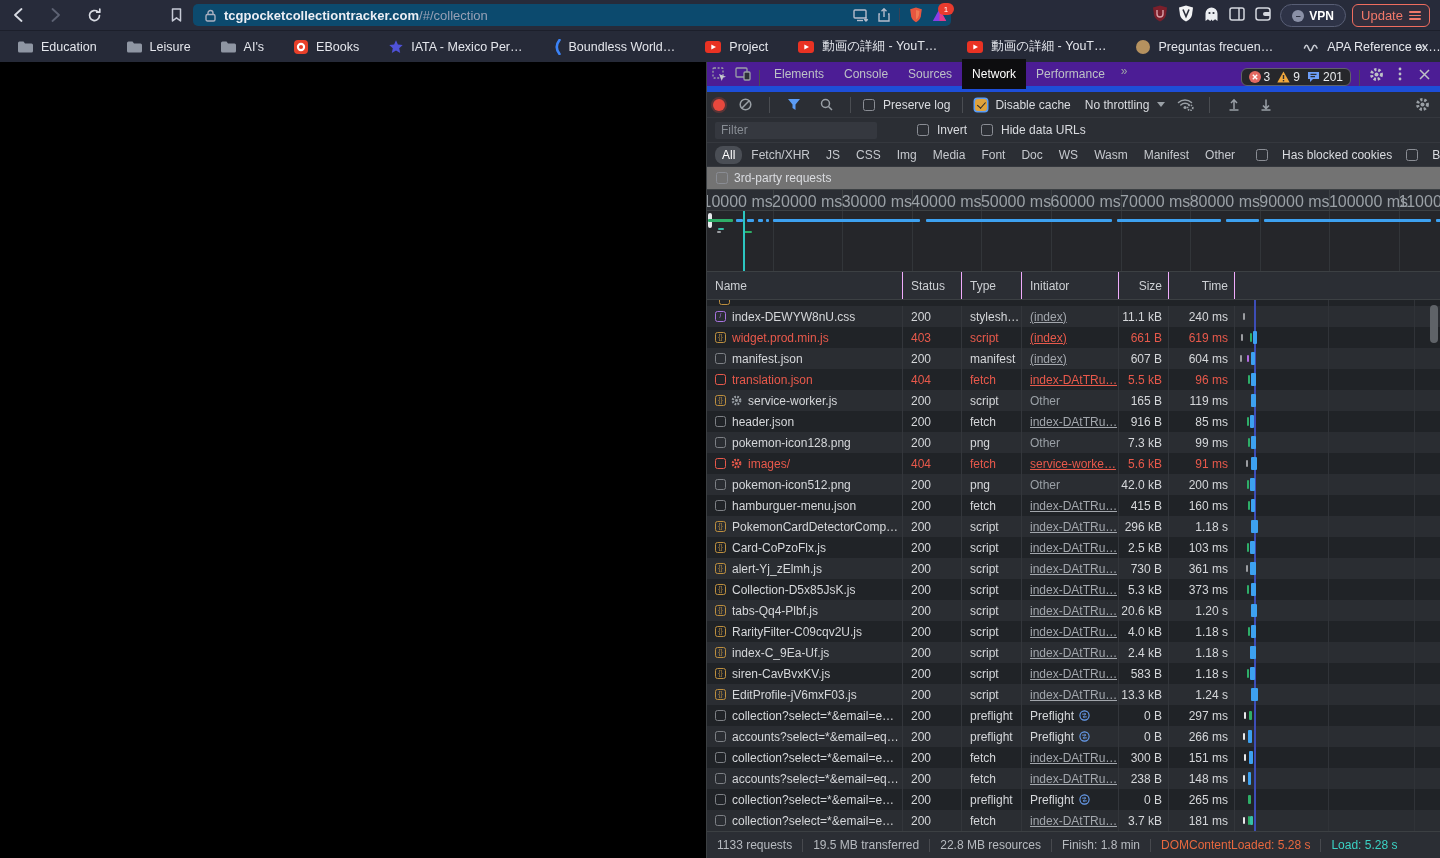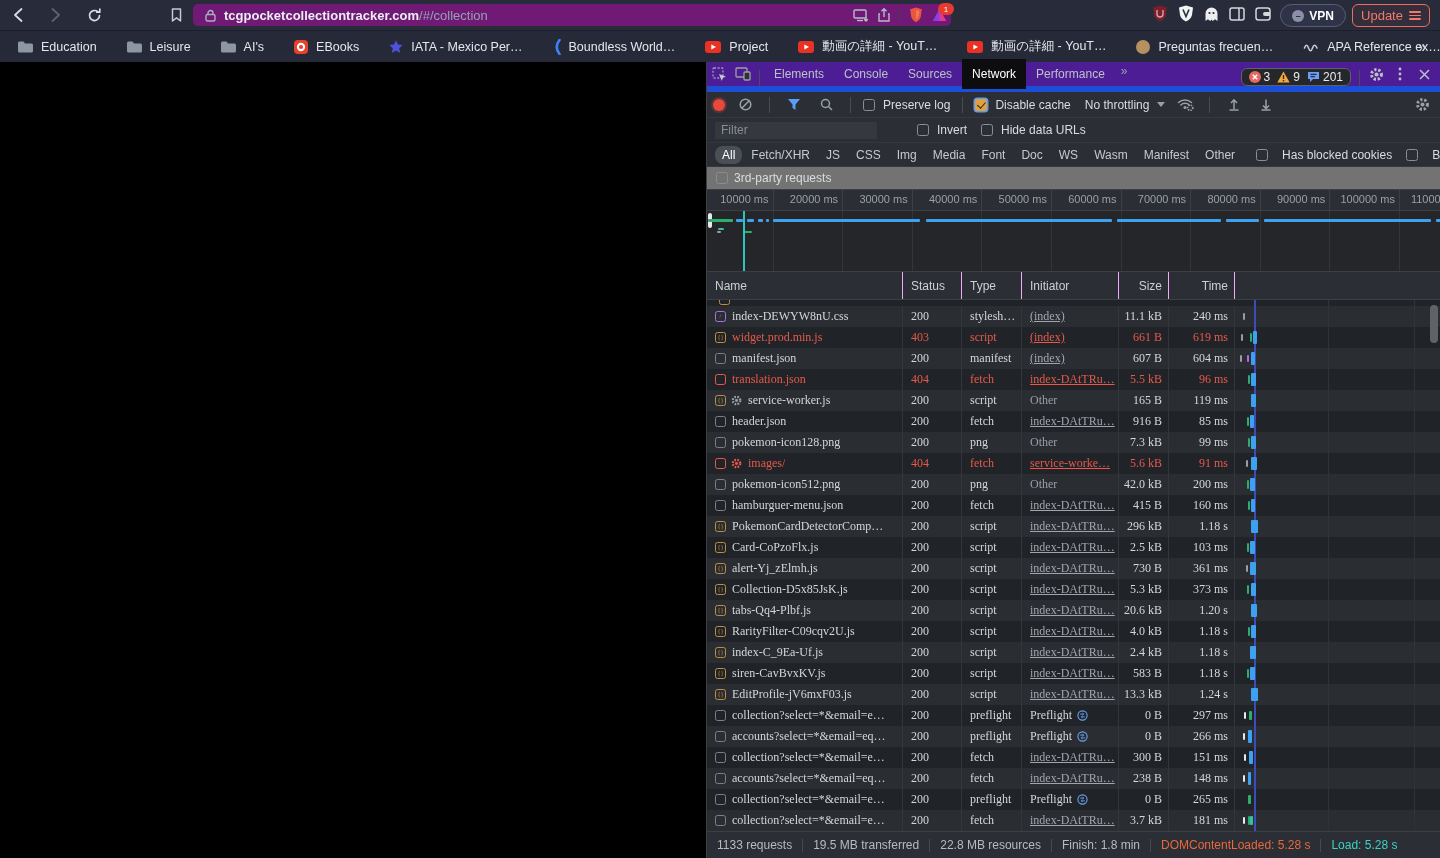--- a/index.html
+++ b/index.html
@@ -1,21 +1,21 @@
 <!DOCTYPE html>
 <html><head>
 <meta charset="utf-8">
 <style>
   html,body{margin:0;padding:0;}
   body{width:1440px;height:858px;position:relative;overflow:hidden;background:#000;
        font-family:"Liberation Sans",sans-serif;-webkit-font-smoothing:antialiased;}
   
   .topbar{position:absolute;left:0;top:0;width:1440px;height:30px;background:#272b3a;}
   .navbtn{position:absolute;top:7px;width:16px;height:16px;display:flex;align-items:center;justify-content:center;}
-  .urlbar{position:absolute;left:193px;top:4px;width:758px;height:22px;border-radius:5px;background:#701a75;
+  .urlbar{position:absolute;left:193px;top:4px;width:758px;height:22px;border-radius:5px;background:#0c4a6e;
           display:flex;align-items:center;color:#e7e9f0;font-size:13px;}
   .urlbar .lock{margin-left:12px;display:flex;}
   .urldomain{margin-left:8px;color:#eceef4;font-weight:bold;}
   .urlpath{color:#97a0b5;}
   .urlbar .spacer{flex:1;}
   .ubicon{display:flex;align-items:center;margin-right:9px;position:relative;}
   .vsep{width:1px;height:14px;background:#3b4054;margin-right:9px;}
   .rewards-badge{position:absolute;top:-5px;right:-7px;background:#e83b2e;color:#fff;font-size:8px;
           min-width:12px;height:12px;border-radius:7px;display:flex;align-items:center;justify-content:center;padding:0 2px;}
   .extrow{position:absolute;left:1152px;top:5px;display:flex;gap:10px;align-items:center;}
@@ -61,37 +61,37 @@
               border-bottom:1px solid #35383e;box-sizing:border-box;}
   .chip{padding:2px 7px;border-radius:8px;color:#c6c9ce;white-space:nowrap;}
   .chip.active{background:#4a4e55;color:#fff;}
   .chkgrp{display:flex;align-items:center;gap:14px;margin-left:12px;white-space:nowrap;}
   .dt-thirdrow{height:23px;background:#737373;display:flex;align-items:center;gap:6px;padding:0 9px;
                border-bottom:1px solid #3c4043;box-sizing:border-box;}
   
   .dt-timeline{position:relative;height:82px;background:#25262a;border-bottom:1px solid #3c4043;box-sizing:border-box;overflow:hidden;}
   .tl-labels{position:absolute;left:0;top:0;width:100%;height:20px;background:#2b2e34;border-bottom:1px solid #3c4043;overflow:hidden;}
   .tl-tickline{position:absolute;top:0;width:1px;background:#3c4043;}
-  .tl-label{position:absolute;top:3px;width:66px;text-align:right;font-size:11px;color:#9aa0a6;white-space:nowrap;}
+  .tl-label{position:absolute;top:3px;width:66px;text-align:right;font-size:16px;color:#9aa0a6;white-space:nowrap;}
   .tl-graph{position:absolute;left:0;top:21px;right:0;bottom:0;}
   .tl-grid{position:absolute;top:0;bottom:0;width:1px;background:#323539;}
   .tl-handle{position:absolute;left:1px;top:2px;width:4px;height:15px;background:#e8eaed;border-radius:2px;}
   .tl-seg{position:absolute;border-radius:1px;}
   .tl-marker{position:absolute;top:0;bottom:0;width:2px;background:#2cc5c0;}
   
   .dt-thead{height:28px;background:#2b2e34;display:flex;align-items:center;border-bottom:1px solid #3c4043;
             box-sizing:border-box;color:#cdd0d4;}
   .hc{height:100%;display:flex;align-items:center;border-right:1px solid #f0abfc;box-sizing:border-box;padding-left:8px;}
   .c-name{width:196px;}.c-status{width:59px;}.c-type{width:60px;}.c-init{width:97px;}
   .c-size{width:50px;justify-content:flex-end;padding-left:0;padding-right:6px;}
   .c-time{width:66px;justify-content:flex-end;padding-left:0;padding-right:6px;}
   .c-wf{flex:1;border-right:none;position:relative;}
   .sortarrow{position:absolute;right:10px;top:11px;width:0;height:0;border-left:4px solid transparent;
              border-right:4px solid transparent;border-bottom:5px solid #9aa0a6;}
-  .dt-rows{position:relative;height:531px;overflow:hidden;background:#ef4444;font-family:Liberation Serif, serif;}
+  .dt-rows{position:relative;height:531px;overflow:hidden;background:#ef4444;}
   .sliver{height:6px;background:#202327;position:relative;overflow:hidden;}
   .nrow{height:21px;display:flex;align-items:center;box-sizing:border-box;background:#202327;}
   .nrow.alt{background:#2a2d32;}
   .rc{height:100%;display:flex;align-items:center;border-right:1px solid #33363b;box-sizing:border-box;
       padding-left:8px;overflow:hidden;white-space:nowrap;}
   .rc.c-size,.rc.c-time{padding-left:0;padding-right:6px;justify-content:flex-end;}
   .rc.c-wf{border-right:none;position:relative;padding-left:0;}
   .nrow .nm{overflow:hidden;white-space:nowrap;margin-left:6px;}
   .ficon{width:11px;height:11px;border-radius:2.5px;border:1.5px solid #85878c;box-sizing:border-box;flex:none;
          display:flex;align-items:center;justify-content:center;}

